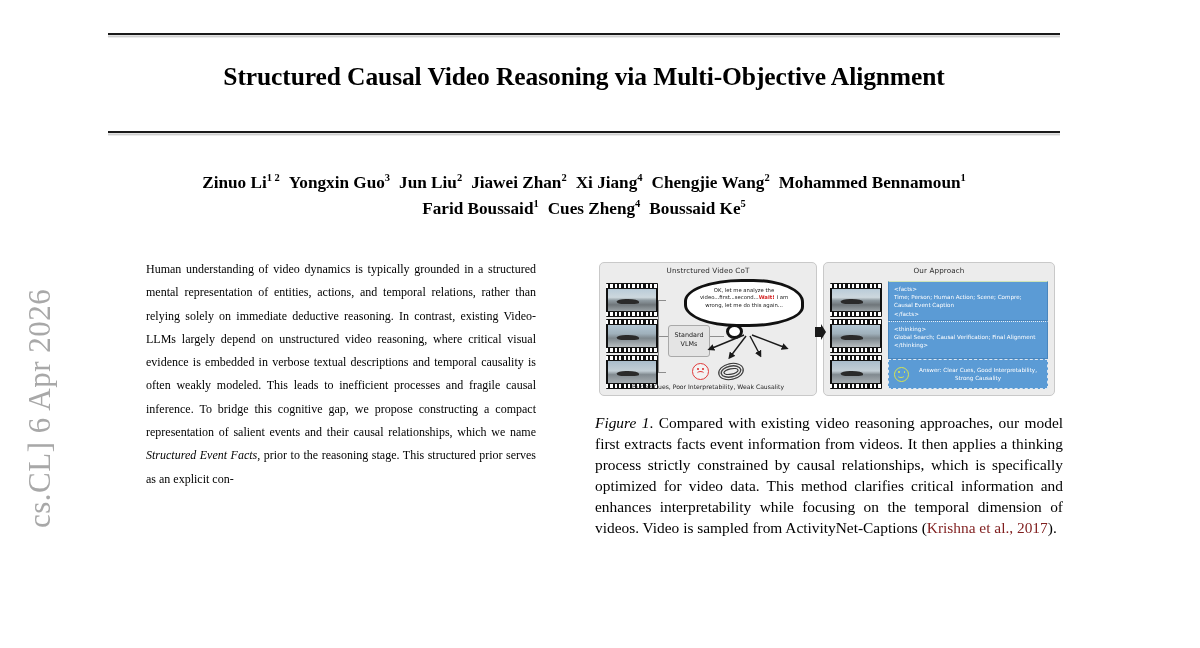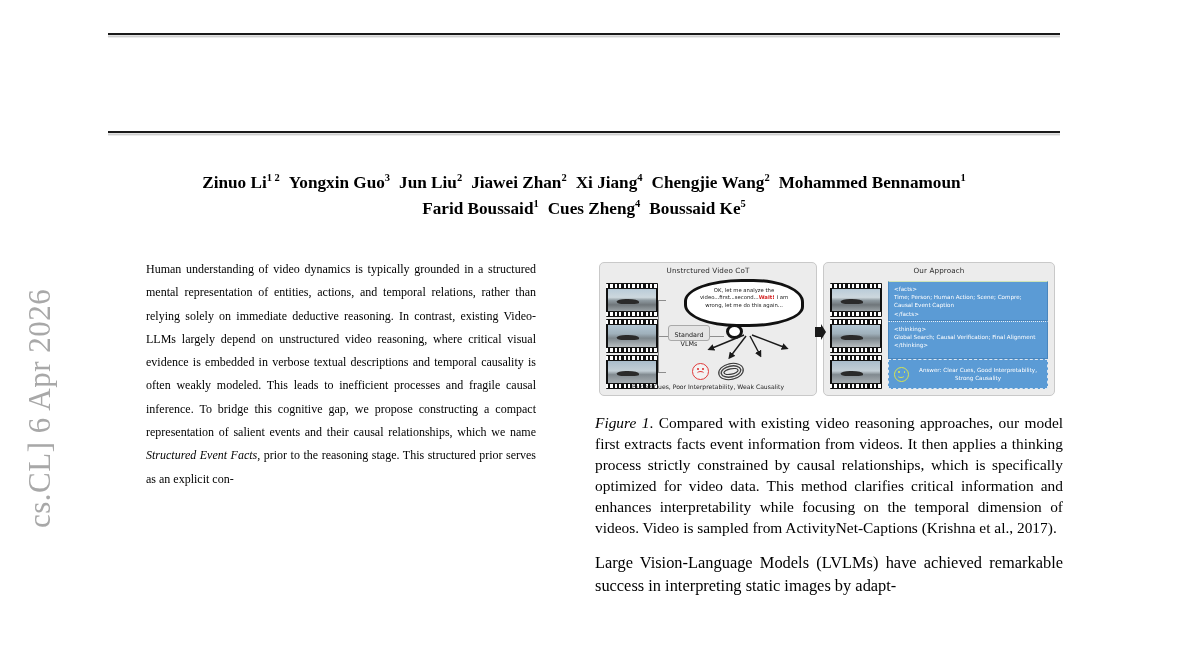--- a/index.html
+++ b/index.html
@@ -328,21 +328,21 @@
     border-radius: 0 0 50% 50%;
   }
 
   .fig-caption {
     margin-top: 10px;
     font-size: 15.4px;
     line-height: 21px;
     text-align: justify;
   }
   .fig-caption .fig-label { font-style: italic; }
-  .cite-link { color: #000000; }
+  .cite-link { color: #7f1d1d; }
 
   .section-heading {
     margin-top: 20px;
     font-size: 19px;
     font-weight: bold;
   }
   .section-body {
     margin-top: 13px;
     font-size: 16.4px;
     line-height: 23.3px;
@@ -353,20 +353,21 @@
 <body>
 
 <div class="page">
 
   <div class="arxiv-stamp">
     <div class="stamp-text">cs.CL]  6 Apr 2026</div>
   </div>
 
   <div class="rule-top"></div>
 
+  <div class="paper-title">Structured Causal Video Reasoning via Multi-Objective Alignment</div>
 
   <div class="rule-under-title"></div>
 
   <div class="authors">
     <div>
       <span class="author"><span>Zinuo Li</span><sup>1 2</sup></span><span class="sep"></span><span class="author"><span>Yongxin Guo</span><sup>3</sup></span><span class="sep"></span><span class="author"><span>Jun Liu</span><sup>2</sup></span><span class="sep"></span><span class="author"><span>Jiawei Zhan</span><sup>2</sup></span><span class="sep"></span><span class="author"><span>Xi Jiang</span><sup>4</sup></span><span class="sep"></span><span class="author"><span>Chengjie Wang</span><sup>2</sup></span><span class="sep"></span><span class="author"><span>Mohammed Bennamoun</span><sup>1</sup></span>
     </div>
     <div>
       <span class="author"><span>Farid Boussaid</span><sup>1</sup></span><span class="sep"></span><span class="author"><span>Cues Zheng</span><sup>4</sup></span><span class="sep"></span><span class="author"><span>Boussaid Ke</span><sup>5</sup></span>
     </div>
@@ -403,21 +404,21 @@
               <div class="obj"></div>
             </div>
             <div class="perf bot"></div>
         </div>
 
         <div class="arrow-line" style="left:58px; top:37px; width:1px; height:72px;"></div>
         <div class="arrow-line" style="left:58px; top:37px; width:8px; height:1px;"></div>
         <div class="arrow-line" style="left:58px; top:73px; width:12px; height:1px;"></div>
         <div class="arrow-line" style="left:58px; top:109px; width:8px; height:1px;"></div>
 
-        <div class="vlm-box" style="left:68px; top:62px; width:42px; height:16px;">Standard VLMs</div>
+        <div class="vlm-box" style="left:68px; top:62px; width:42px; height:32px;">Standard VLMs</div>
 
         <div class="arrow-line" style="left:110px; top:73px; width:14px; height:1px;"></div>
 
         <div class="bubble" style="left:84px; top:16px; width:120px; height:48px;">
           <div class="bubble-text"><span>OK, let me analyze the video...first...second...</span><span class="warn">Wait!</span><span> I am wrong, let me do this again...</span></div>
         </div>
         <div class="bubble-tail" style="left:126px; top:61px;"></div>
 
         <svg style="position:absolute; left:100px; top:70px;" width="96" height="30">
           <g stroke="#1a1a1a" stroke-width="1.4" fill="none">
@@ -492,16 +493,15 @@
                 <span class="mouth"></span>
             </span>
             <span>Answer: Clear Cues, Good Interpretability, Strong Causality</span>
           </div>
         </div>
       </div>
     </div>
 
     <div class="fig-caption"><span class="fig-label">Figure 1</span><span>. Compared with existing video reasoning approaches, our model first extracts facts event information from videos. It then applies a thinking process strictly constrained by causal relationships, which is specifically optimized for video data. This method clarifies critical information and enhances interpretability while focusing on the temporal dimension of videos. Video is sampled from ActivityNet-Captions (</span><span class="cite-link">Krishna et al., 2017</span><span>).</span></div>
 
-    <div class="section-body">Large Vision-Language Models (LVLMs) have achieved remarkable success in interpreting static images by adapt-</div>
   </div>
 
 </div>
 
 </body></html>

